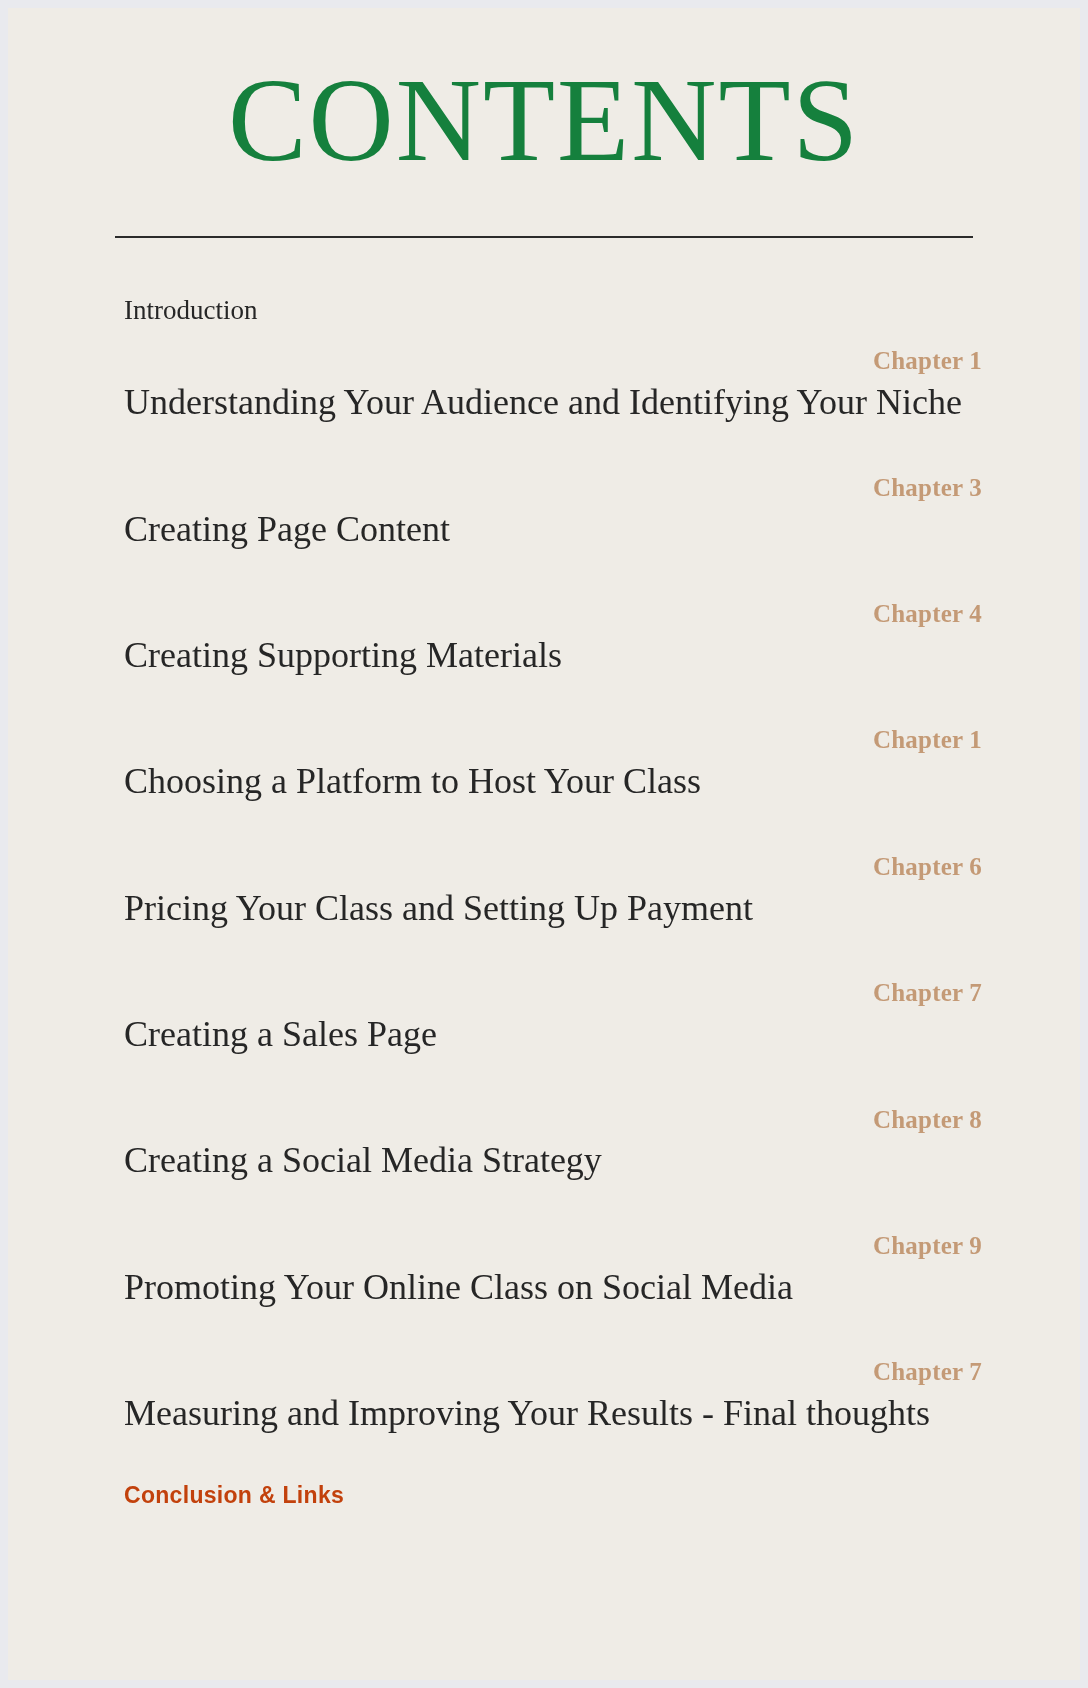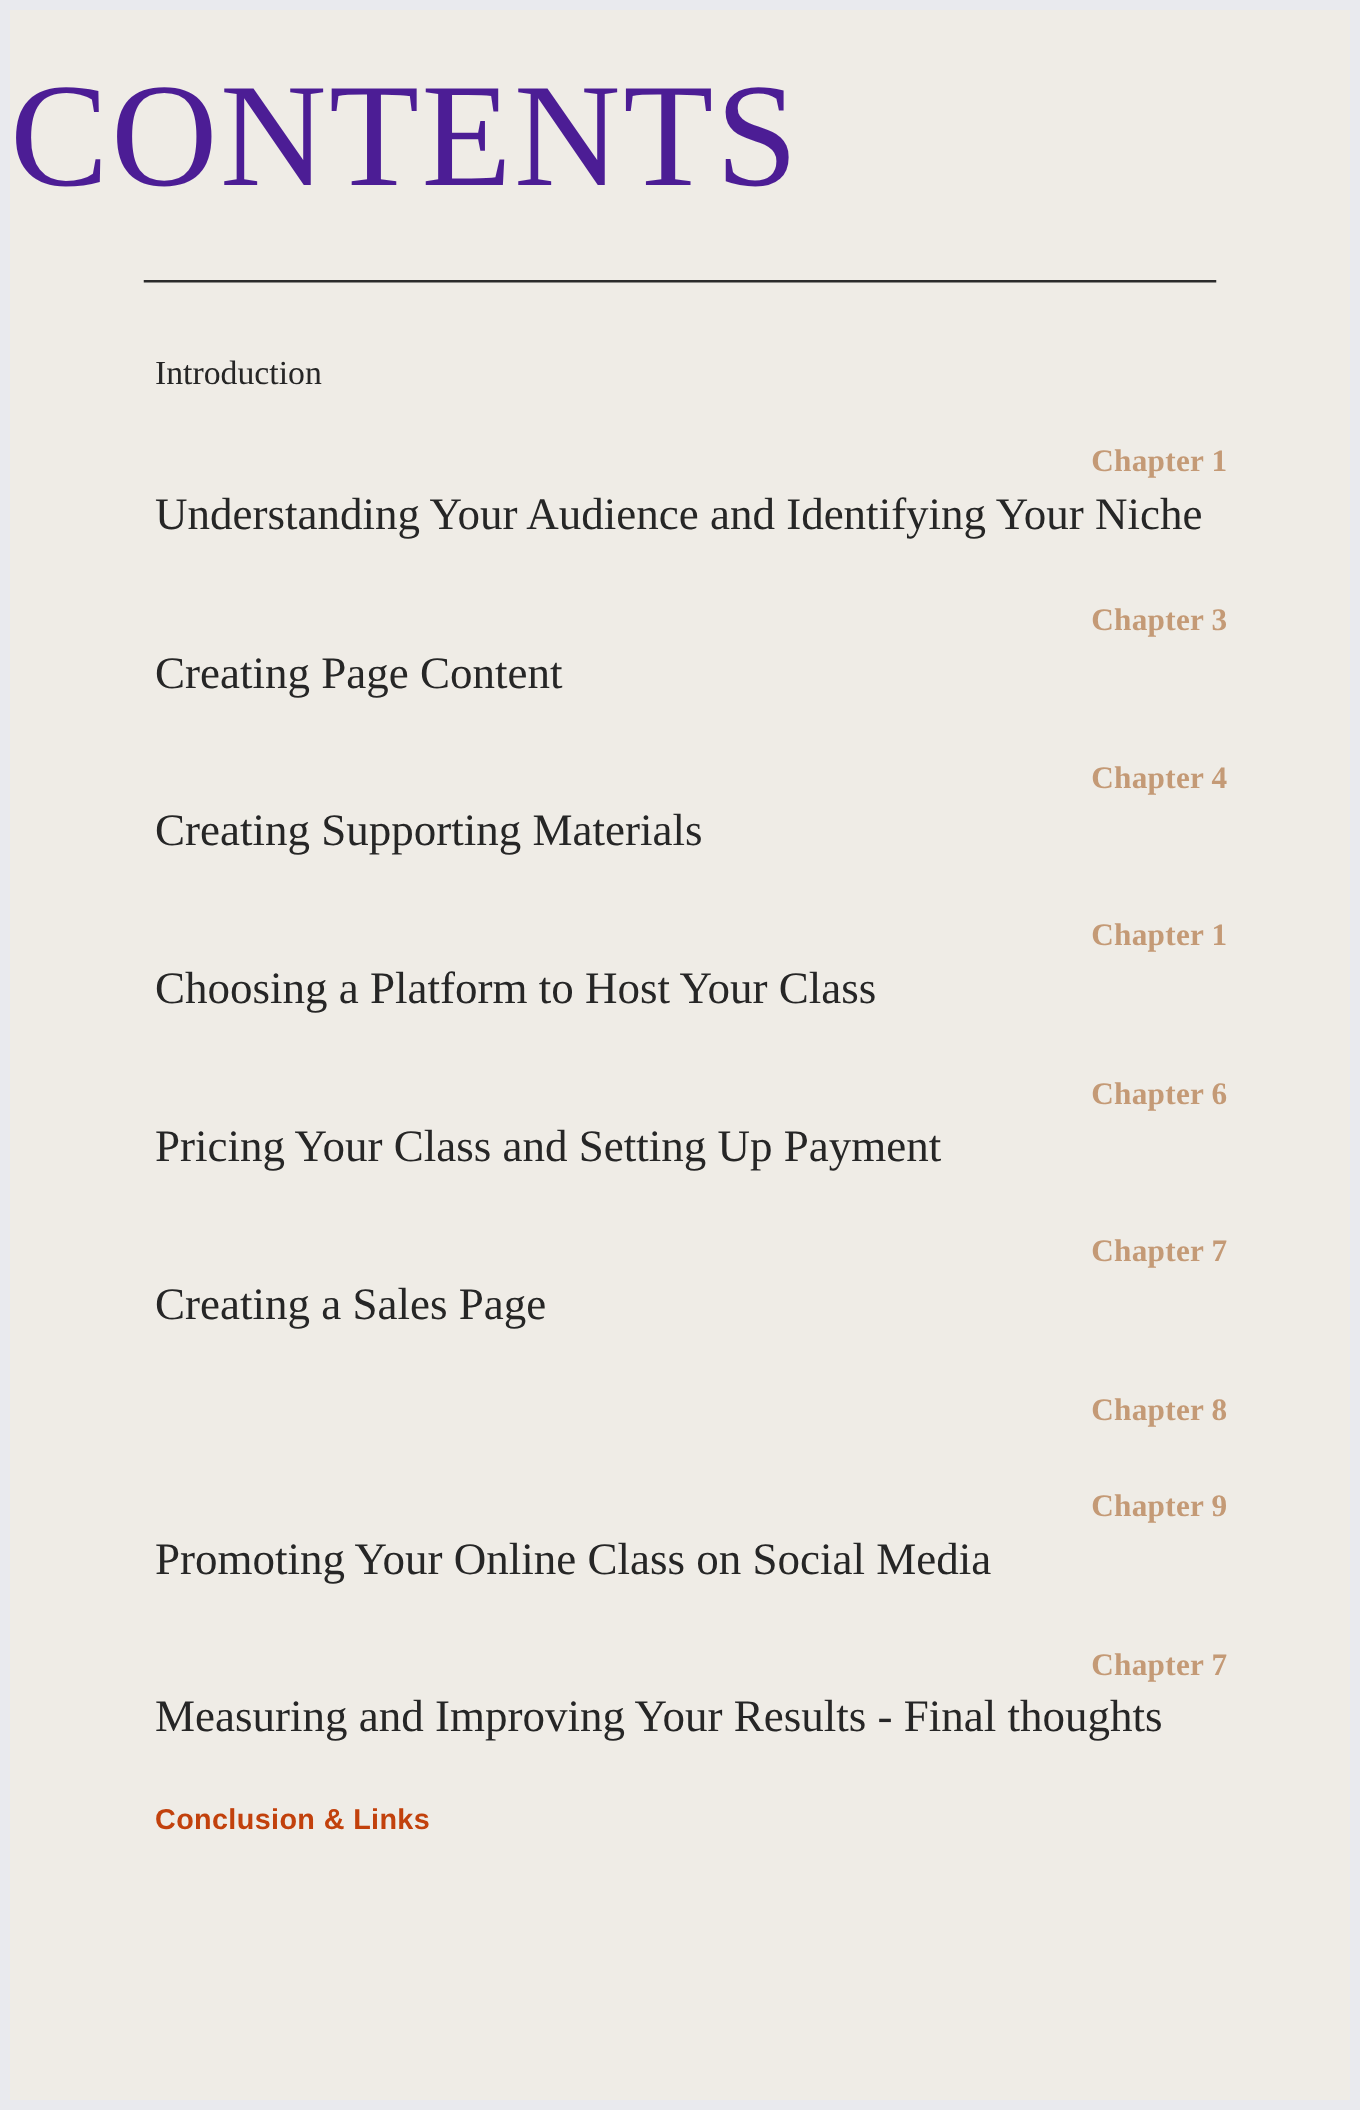--- a/index.html
+++ b/index.html
@@ -17,49 +17,49 @@
     position: absolute;
     left: 8px;
     top: 8px;
     width: 1072px;
     height: 1672px;
     background: #efece6;
     box-sizing: border-box;
     overflow: hidden;
   }
   .title {
-    text-align: left;
-    color: #4c1d95;
+    text-align: center;
+    color: #15803d;
     font-family: "Liberation Serif", serif;
     font-size: 118px;
     font-weight: 400;
     letter-spacing: 2px;
     line-height: 1;
-    margin: 0;
+    margin: 12px;
     padding-top: 42px;
   }
   .rule {
     width: 858px;
     height: 0;
     border-top: 2px solid #2b2b2b;
     margin: 56px auto 0 auto;
   }
   .list {
     margin: 0;
     padding: 0;
     list-style: none;
     width: 858px;
     margin-left: 116px;
     margin-top: 54px;
   }
   .entry {
     margin-bottom: 44px;
   }
   .entry.intro {
-    margin-bottom: 37px;
+    margin-bottom: 16px;
   }
   .chapter-label {
     color: #c49a76;
     font-family: "Liberation Serif", serif;
     font-weight: 700;
     font-size: 25px;
     line-height: 1.35;
     letter-spacing: 0.2px;
     text-align: right;
   }
@@ -127,20 +127,21 @@
       <div class="chapter-title">Pricing Your Class and Setting Up Payment</div>
     </li>
 
     <li class="entry">
       <div class="chapter-label">Chapter 7</div>
       <div class="chapter-title">Creating a Sales Page</div>
     </li>
 
     <li class="entry">
       <div class="chapter-label">Chapter 8</div>
+      <div class="chapter-title">Creating a Social Media Strategy</div>
     </li>
 
     <li class="entry">
       <div class="chapter-label">Chapter 9</div>
       <div class="chapter-title">Promoting Your Online Class on Social Media</div>
     </li>
 
     <li class="entry">
       <div class="chapter-label">Chapter 7</div>
       <div class="chapter-title">Measuring and Improving Your Results - Final thoughts</div>

